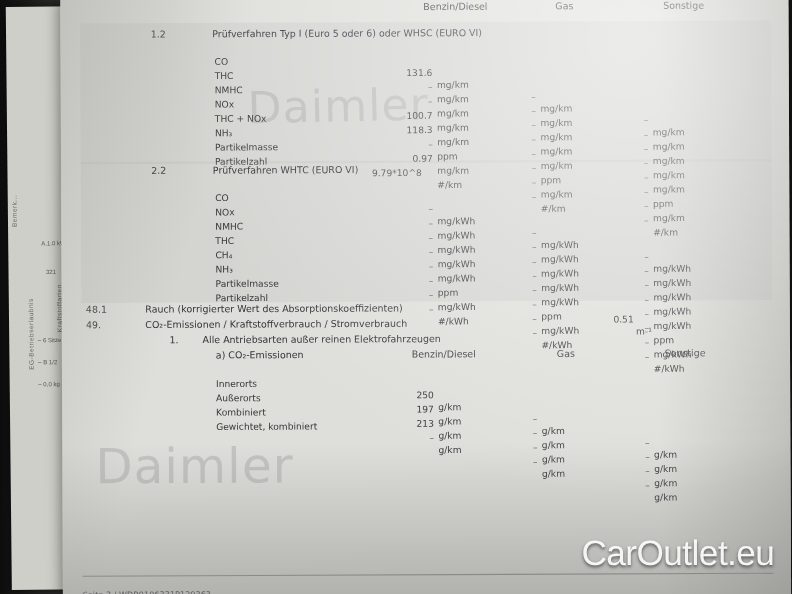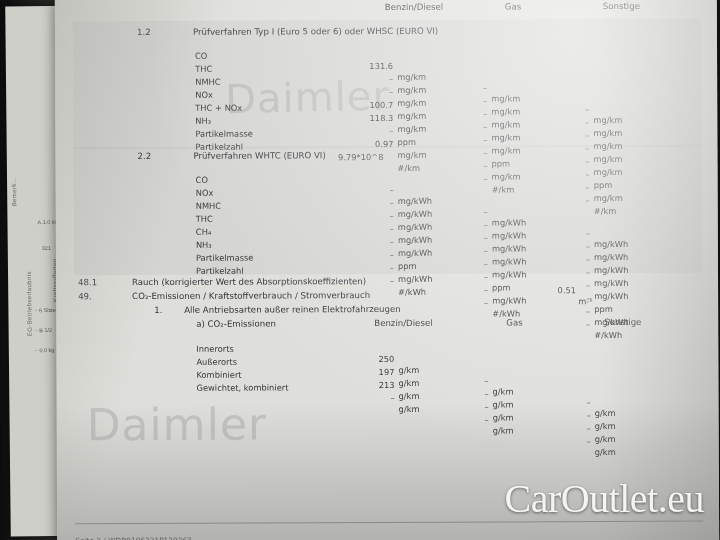--- a/index.html
+++ b/index.html
@@ -92,22 +92,22 @@
     font-size: 46px;
     letter-spacing: 1px;
     font-family: "DejaVu Sans", sans-serif;
     pointer-events: none;
   }
   .wm1 { left: 170px; top: 80px; font-size: 40px; transform: rotate(-1deg); }
   .wm2 { left: 30px; top: 404px; font-size: 44px; }
   .brand {
     position: absolute;
     right: 16px; bottom: 18px;
-    font-family: Liberation Serif, serif;
-    font-size: 40px;
+    font-family: Liberation Sans, sans-serif;
+    font-size: 32px;
     color: rgba(255,255,255,.92);
     letter-spacing: -.5px;
     text-shadow: 0 1px 3px rgba(0,0,0,.55);
     margin-top: 40px;
   }
   
   .doc {
     position: absolute;
     left: 0; top: 0;
     width: 662px; height: 552px;

